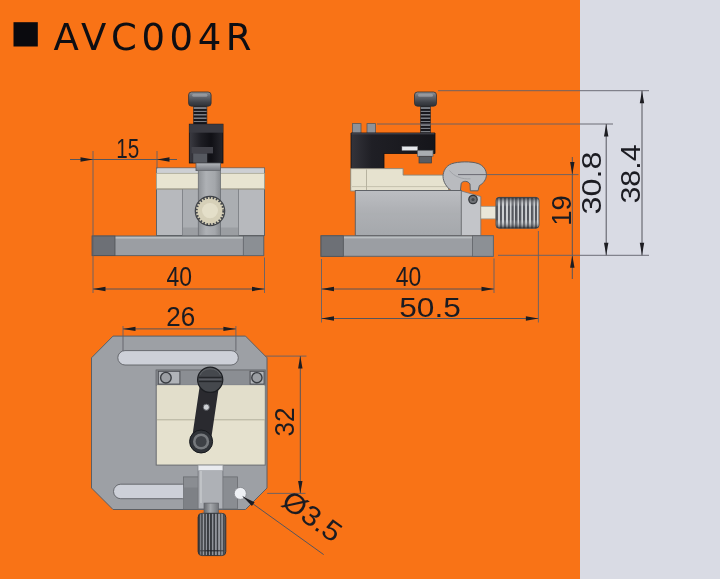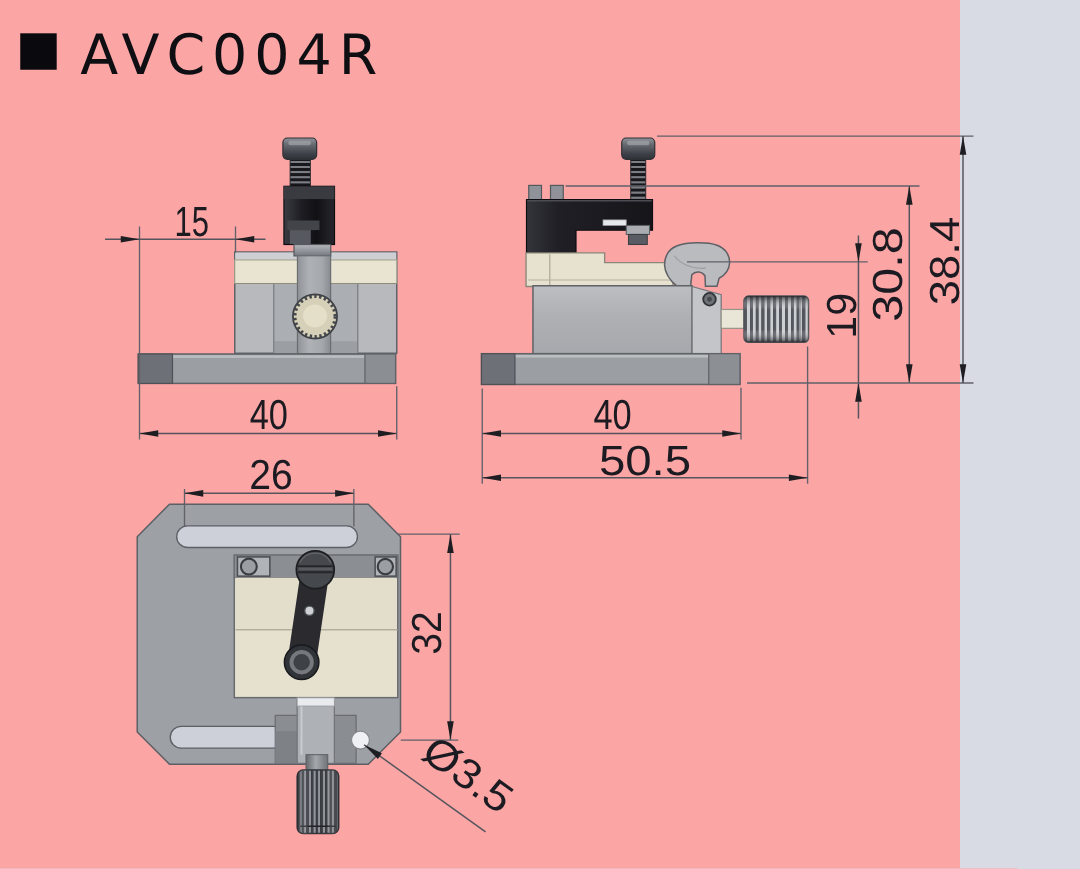--- a/index.html
+++ b/index.html
@@ -1,17 +1,17 @@
 <!DOCTYPE html>
 <html><head>
 <meta charset="utf-8">
 <style>
   html,body{margin:0;padding:0;}
   body{width:720px;height:579px;overflow:hidden;background:#d9dbe4;font-family:"Liberation Sans",sans-serif;}
-  .canvas{position:relative;width:640px;height:579px;background:#fca5a5;}
+  .canvas{position:relative;width:580px;height:579px;background:#f97316;}
   svg{position:absolute;left:0;top:0;}
   .dim-text{font-family:"Liberation Sans",sans-serif;font-size:28px;fill:#1b1b21;}
   .title-text{font-family:"DejaVu Sans","Liberation Sans",sans-serif;font-size:37px;fill:#0e0e13;letter-spacing:4.6px;}
   .dimline{stroke:#55555d;stroke-width:1;fill:none;}
   .extline{stroke:#61616a;stroke-width:0.9;fill:none;}
   .arrow{fill:#1d1d22;stroke:none;}
 </style>
 </head>
 <body>
 

